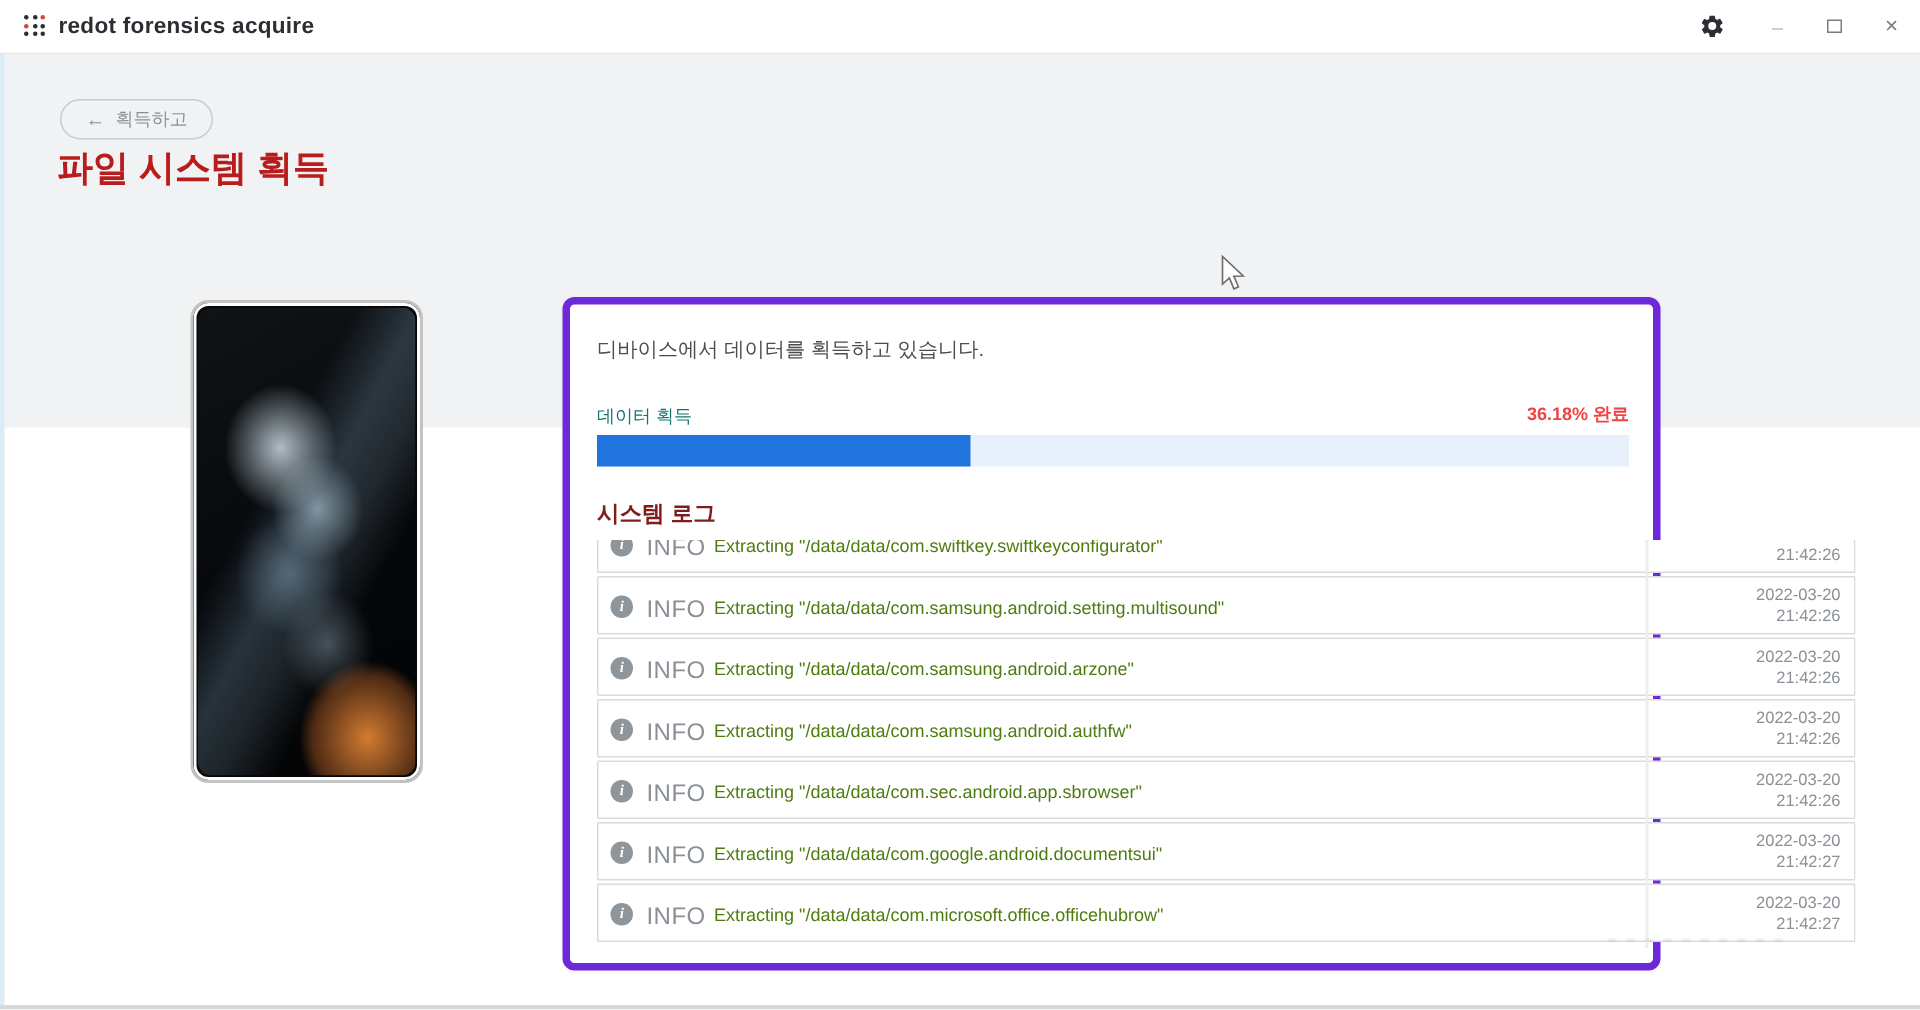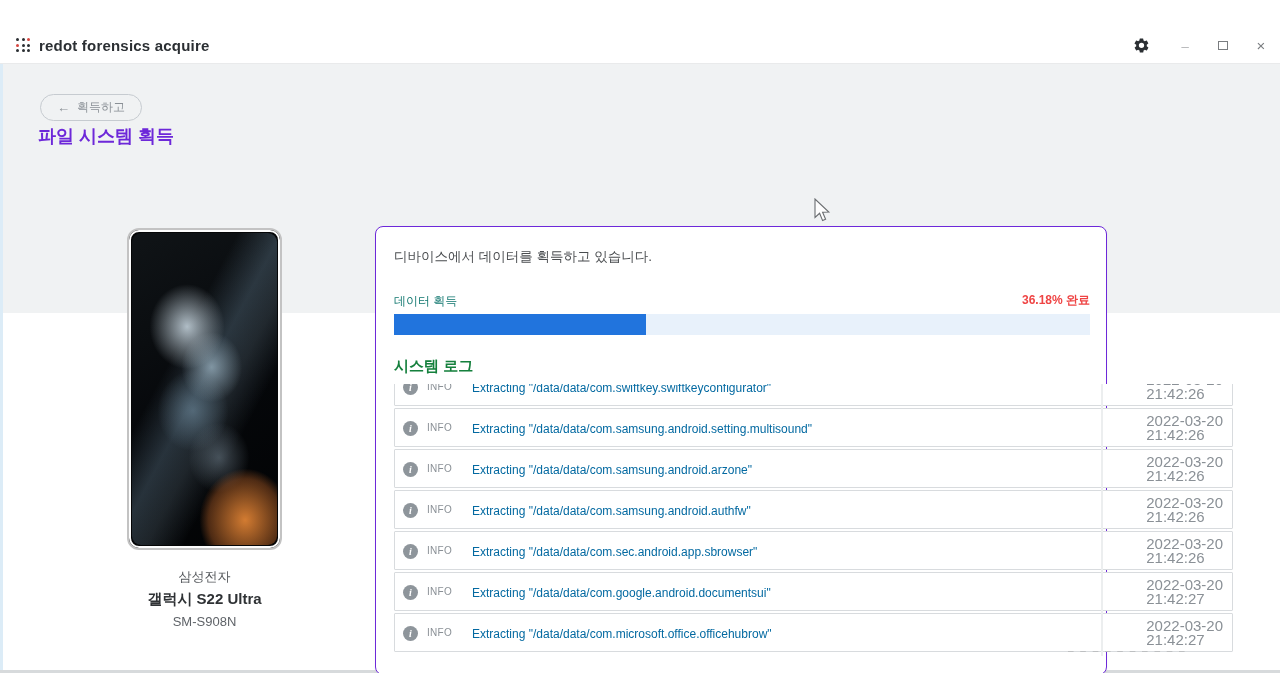--- a/index.html
+++ b/index.html
@@ -1,18 +1,18 @@
 <!DOCTYPE html>
 <html><head>
 <meta charset="utf-8">
 <style>
   * { margin:0; padding:0; box-sizing:border-box; }
   html,body { width:1280px; height:673px; overflow:hidden; }
   body { font-family:"Liberation Sans","DejaVu Sans",sans-serif; background:#fff; position:relative; }
-  #window { position:absolute; inset:0; background:#fff; border-bottom:3px solid #d7dadc;margin-top:28px; }
+  #window { position:absolute; inset:0; background:#fff; border-bottom:3px solid #d7dadc; }
   #left-edge { position:absolute; left:0; top:36px; bottom:0; width:3px; background:#dcecf7; z-index:5; }
 
   
   .titlebar { position:absolute; left:0; top:0; width:1280px; height:36px; background:#fff;
               border-bottom:1px solid #e9eaeb; display:flex; align-items:center; z-index:10; }
   .brand { display:flex; align-items:center; gap:8px; margin-left:16px; }
   .logo-grid { width:15px; height:15px; display:grid; grid-template-columns:repeat(3,1fr); gap:2px; }
   .logo-grid i { width:3px; height:3px; border-radius:50%; background:#2b2f33; }
   .logo-grid i.red { background:#d6453f; }
   .brand-name { font-size:15px; font-weight:bold; color:#2b2f33; letter-spacing:.2px; }
@@ -26,21 +26,21 @@
   .wc-close { font-size:15px; }
 
   
   .gray-band { position:absolute; left:0; top:36px; width:1280px; height:249px; background:#f0f2f3; }
 
   .back-btn { position:absolute; left:40px; top:66px; height:27px; padding:0 16px; border:1px solid #c6cbd0;
               border-radius:14px; background:transparent; color:#8a9096; font-size:12px;
               display:flex; align-items:center; gap:7px; cursor:pointer;
               font-family:"Liberation Sans","DejaVu Sans",sans-serif; }
   .back-arrow { font-size:13px; }
-  .page-title { position:absolute; left:38px; top:96px; font-size:18px; font-weight:bold; color:#6d28d9; }
+  .page-title { position:absolute; left:38px; top:96px; font-size:24px; font-weight:bold; color:#b91c1c; }
 
   
   .phone { position:absolute; left:127px; top:200px; width:155px; height:322px; border-radius:12px;
            border:2px solid #c3c3c3; background:#050607; overflow:hidden;
            box-shadow:inset 0 0 0 2px #fdfdfd; }
   .phone-screen { position:absolute; inset:3px; border-radius:9px; background:
       radial-gradient(ellipse 42% 22% at 78% 92%, rgba(222,130,52,.95), rgba(190,100,40,.4) 60%, transparent 75%),
       radial-gradient(ellipse 30% 16% at 60% 72%, rgba(140,160,175,.45), transparent 70%),
       radial-gradient(ellipse 38% 20% at 38% 30%, rgba(205,220,230,.85), transparent 68%),
       radial-gradient(ellipse 30% 16% at 55% 43%, rgba(165,190,205,.7), transparent 70%),
@@ -49,38 +49,38 @@
       linear-gradient(150deg,#101417 0%, #05070a 55%, #020304 100%); }
   .phone-btn { position:absolute; right:-2px; width:2px; background:#9aa0a4; }
   .device-info { position:absolute; left:97px; top:540px; width:215px; text-align:center; }
   .device-maker { font-size:13px; color:#55585c; margin-bottom:4px; }
   .device-model { font-size:15px; font-weight:bold; color:#2f3235; margin-bottom:5px; }
   .device-code  { font-size:13px; color:#5f6368; }
 
   
   .section-title { position:absolute; left:375px; top:168px; font-size:17px; font-weight:bold; color:#3c4043; }
   .card { position:absolute; left:375px; top:198px; width:732px; height:449px; background:#fff;
-          border:1px solid #6d28d9; border-radius:8px; box-shadow:0 1px 3px rgba(0,0,0,.04); }
+          border:5px solid #6d28d9; border-radius:8px; box-shadow:0 1px 3px rgba(0,0,0,.04); }
   .status-msg { position:absolute; left:18px; top:21px; font-size:13.5px; color:#4a4d50; }
   .progress-label { position:absolute; left:18px; top:66px; font-size:12px; color:#0f766e; }
   .progress-pct { position:absolute; right:16px; top:65px; font-size:12px; font-weight:bold; color:#ef4444; }
   .progress-track { position:absolute; left:18px; right:16px; top:87px; height:21px; background:#e8f1fb; }
   .progress-fill { height:100%; background:#2174dd; width:0; }
-  .log-title { position:absolute; left:18px; top:130px; font-size:15px; font-weight:bold; color:#15803d; }
+  .log-title { position:absolute; left:18px; top:130px; font-size:15px; font-weight:bold; color:#7f1d1d; }
 
   .log-viewport { position:absolute; left:18px; top:157px; width:839px; height:272px; overflow:hidden; }
   .log-row { position:relative; height:39px; margin-bottom:2px; border:1px solid #d8dbde; background:#fff;
              border-radius:1px; }
   .log-row.clipped { margin-top:-17px; }
   .log-icon { position:absolute; left:8px; top:12px; width:15px; height:15px; border-radius:50%;
               background:#8e959b; color:#fff; font-size:10px; font-weight:bold; font-style:italic;
               display:flex; align-items:center; justify-content:center; font-family:"Liberation Serif",serif; }
-  .log-level { position:absolute; left:32px; top:13px; font-size:10px; color:#8a9096; letter-spacing:.3px; }
-  .log-msg { position:absolute; left:77px; top:13px; font-size:12px; color:#0369a1; }
-  .log-ts { position:absolute; right:9px; top:5px; text-align:left; font-size:15px; color:#8a9096; line-height:14px; }
+  .log-level { position:absolute; left:32px; top:13px; font-size:16px; color:#8a9096; letter-spacing:.3px; }
+  .log-msg { position:absolute; left:77px; top:13px; font-size:12px; color:#4d7c0f; }
+  .log-ts { position:absolute; right:9px; top:5px; text-align:right; font-size:11px; color:#8a9096; line-height:14px; }
   .scroll-track { position:absolute; right:3px; top:157px; width:2px; height:272px; background:#eceeef; }
 
   .watermark { position:absolute; left:692px; top:418px; width:155px; font-size:10px; letter-spacing:2px;
                color:rgba(140,140,140,.45); filter:blur(.6px); white-space:nowrap; overflow:hidden; }
 
   
   .cursor { position:absolute; left:813px; top:170px; z-index:50; }
 </style>
 </head>
 <body>
@@ -127,25 +127,20 @@
     <span class="back-arrow">←</span>
     <span>획득하고</span>
   </button>
   <div class="page-title">파일 시스템 획득</div>
 
   <div class="phone">
     <div class="phone-screen"></div>
     <div class="phone-btn" style="top:120px;height:26px;"></div>
     <div class="phone-btn" style="top:158px;height:16px;"></div>
   </div>
-  <div class="device-info">
-    <div class="device-maker">삼성전자</div>
-    <div class="device-model">갤럭시 S22 Ultra</div>
-    <div class="device-code">SM-S908N</div>
-  </div>
 
 
   <div class="card">
     <div class="status-msg">디바이스에서 데이터를 획득하고 있습니다.</div>
 
     <div class="progress-label">데이터 획득</div>
     <div class="progress-pct">36.18% 완료</div>
     <div class="progress-track">
       <div class="progress-fill" style="width: 36.18%;"></div>
     </div>

